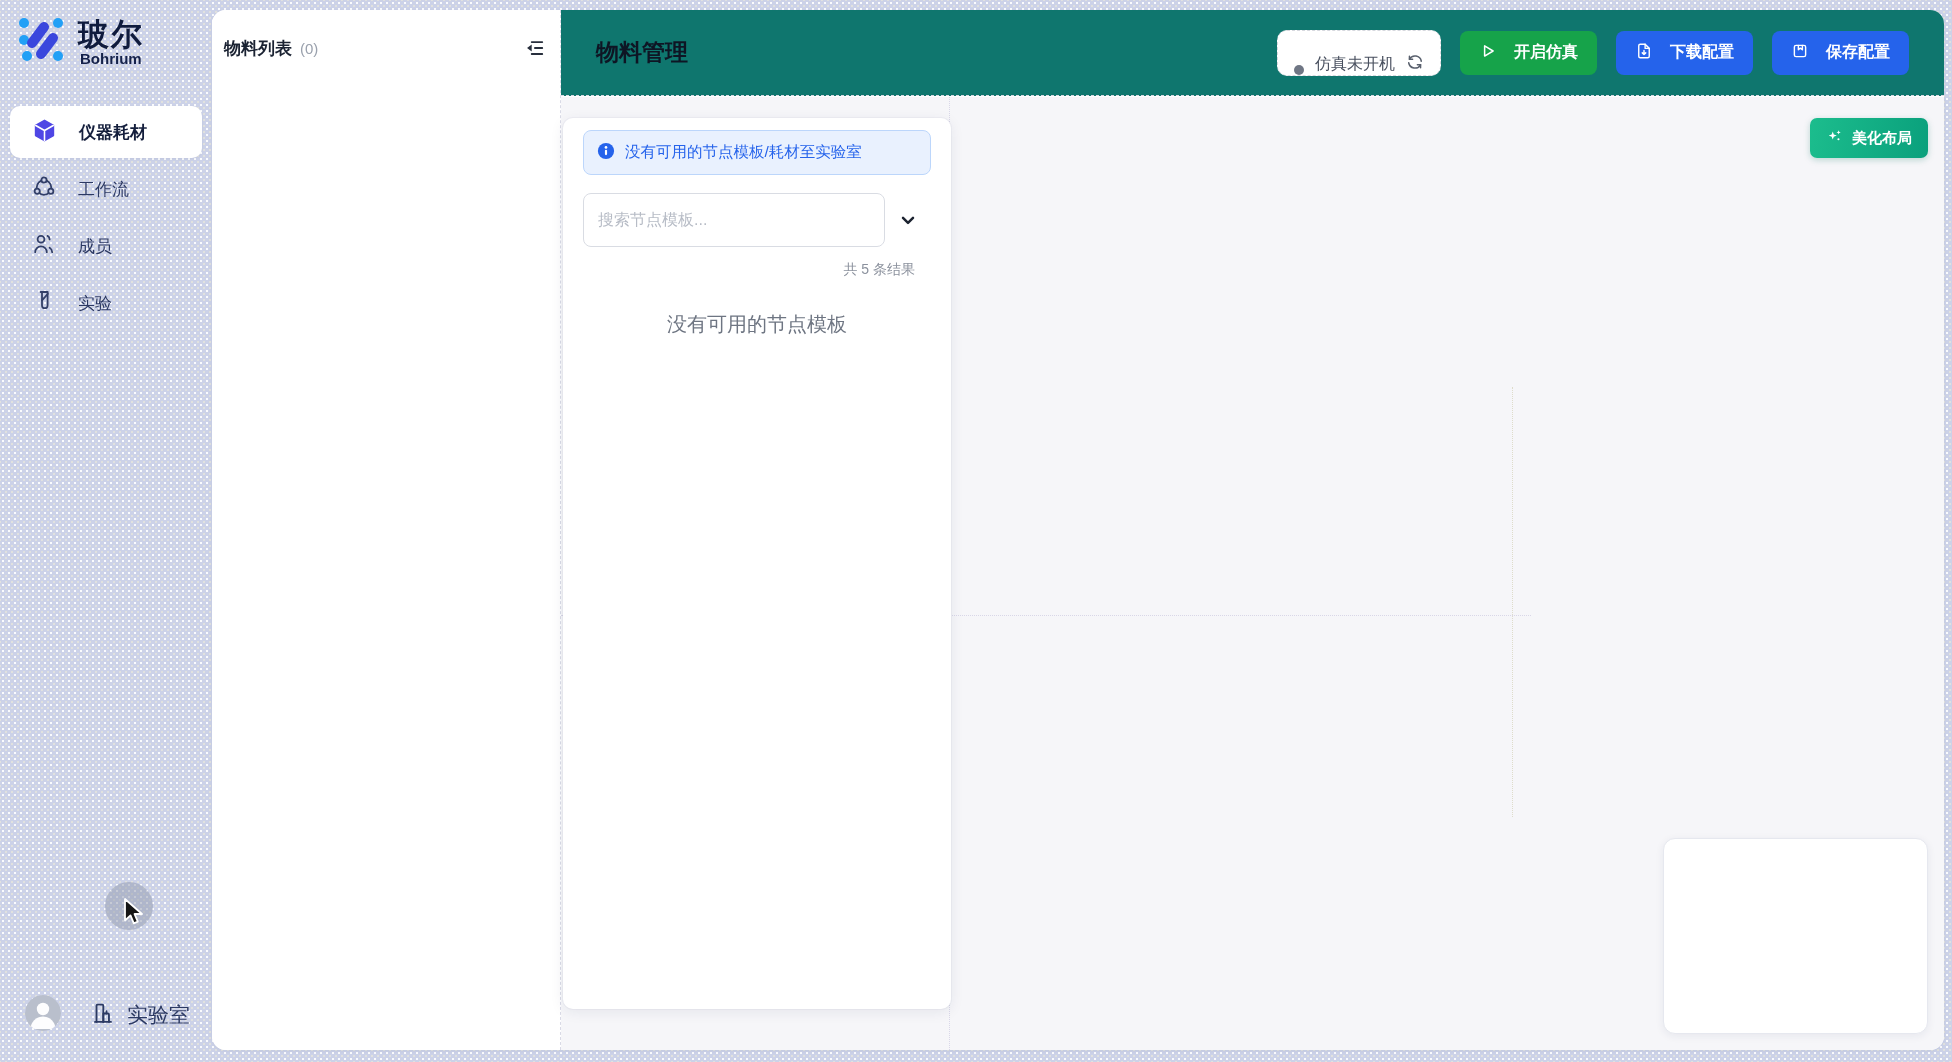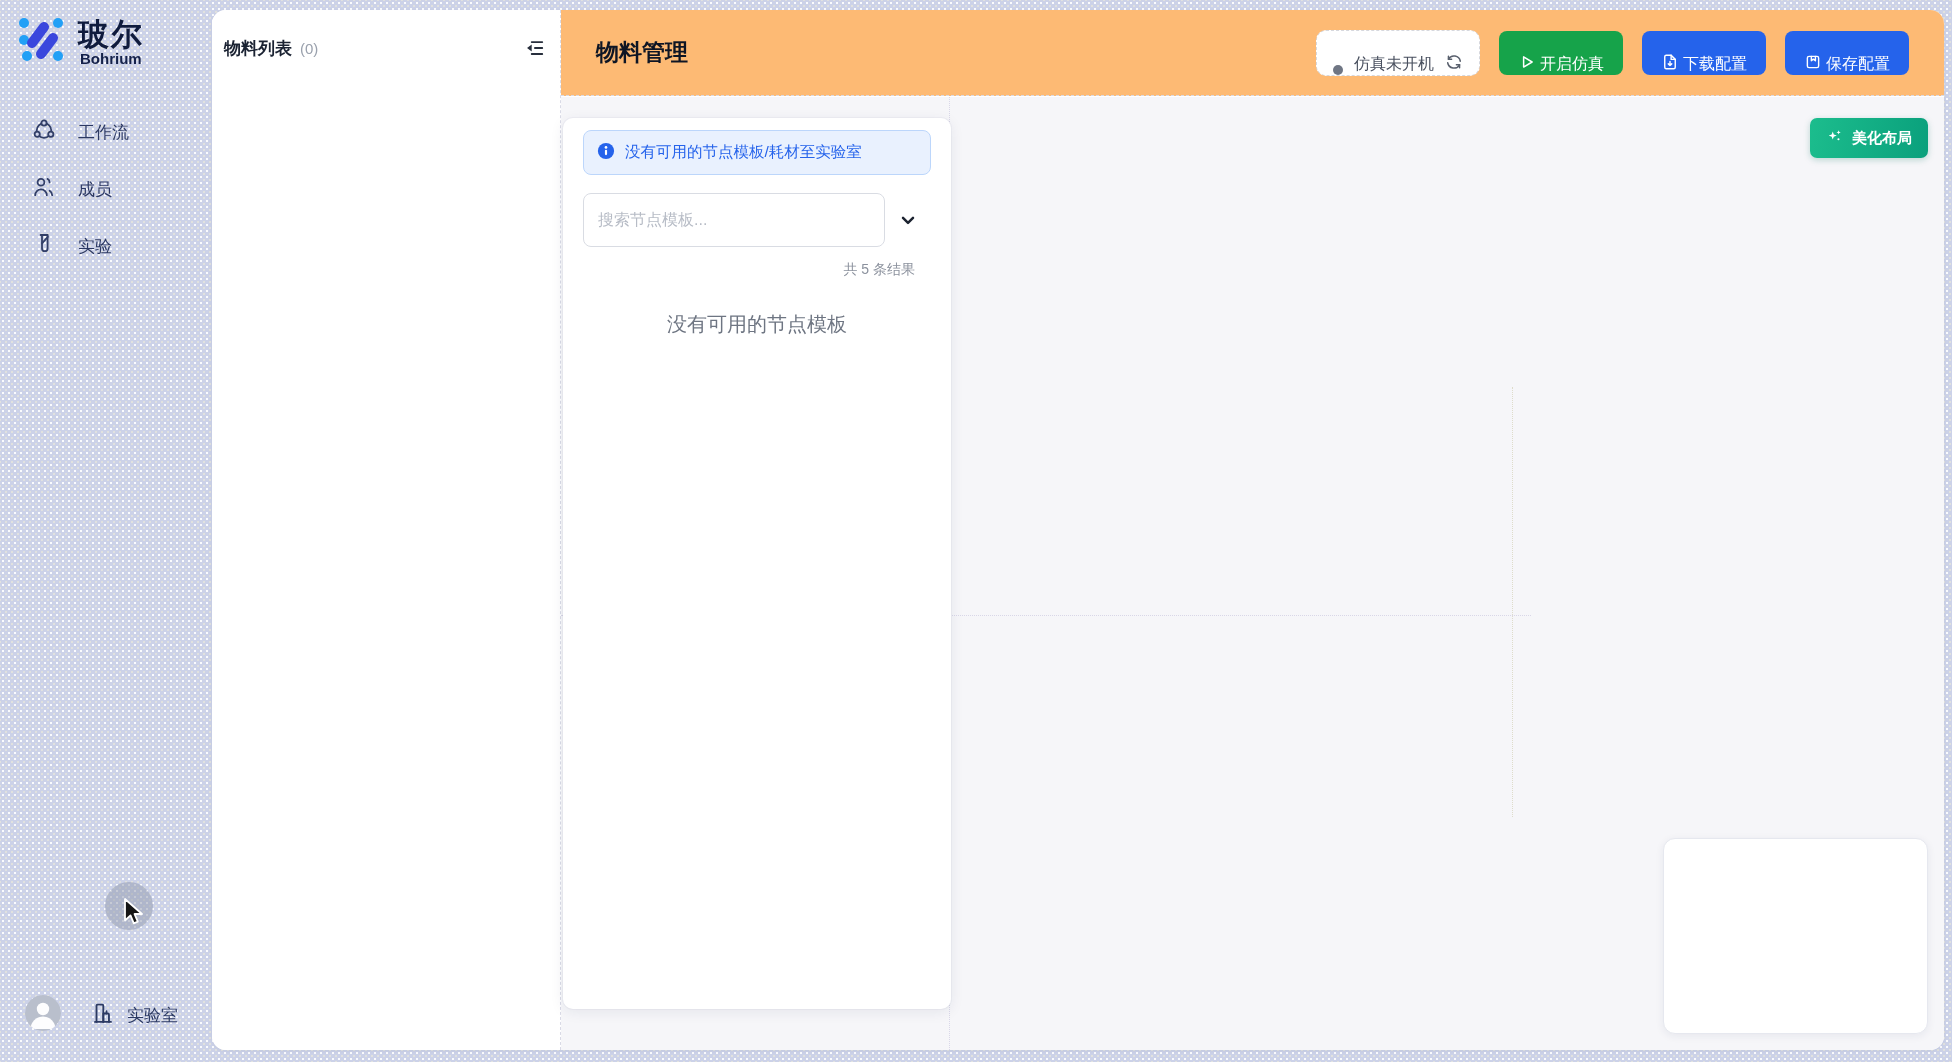--- a/index.html
+++ b/index.html
@@ -19,42 +19,42 @@
   .brand-zh{position:absolute;left:78px;top:14px;font-size:31px;font-weight:700;color:#0f1b3d;letter-spacing:2px;}
   .brand-en{position:absolute;left:80px;top:50px;font-size:15px;font-weight:700;color:#15224a;}
   #nav{position:absolute;left:10px;top:106px;width:192px;display:flex;flex-direction:column;gap:5px;}
   .nav-item{height:52px;border-radius:10px;display:flex;align-items:center;padding-left:22px;gap:22px;cursor:pointer;}
   .nav-item .lbl{font-size:17px;color:#2c3963;}
   .nav-item.active{background:#ffffff;box-shadow:0 1px 3px rgba(30,40,90,.08);}
   .nav-item.active .lbl{color:#141e3c;font-weight:700;}
   #side-footer{position:absolute;left:0;top:990px;width:212px;height:46px;}
   .avatar-wrap{position:absolute;left:25px;top:5px;width:36px;height:36px;border-radius:50%;overflow:hidden;}
   .lab-row{position:absolute;left:90px;top:10px;display:flex;align-items:center;gap:11px;cursor:pointer;}
-  .lab-row .lbl{font-size:17px;color:#2c3a63;text-align:right;}
+  .lab-row .lbl{font-size:21px;color:#2c3a63;text-align:right;}
   
   #window{position:absolute;left:212px;top:10px;width:1732px;height:1040px;background:#fff;
     border-radius:14px;overflow:hidden;box-shadow:0 1px 4px rgba(20,30,70,.06);}
   
   #materials-panel{position:absolute;left:0;top:0;width:348px;height:1040px;background:#fff;text-align:right;}
   #materials-header{position:absolute;left:12px;right:14px;top:26px;display:flex;align-items:center;}
   #materials-title{font-size:17px;font-weight:700;color:#1a2232;}
   #materials-count{font-size:15px;color:#9aa1ad;margin-left:8px;}
   #collapse-btn{margin-left:auto;width:24px;height:24px;cursor:pointer;display:flex;align-items:center;justify-content:center;}
   #v-divider{position:absolute;left:348px;top:0;bottom:0;width:0;border-left:1px dashed #d9dae6;z-index:3;}
   
-  #main-header{position:absolute;left:349px;right:0;top:0;height:86px;background:#fdba74;
+  #main-header{position:absolute;left:349px;right:0;top:0;height:86px;background:#0f766e;
     border-bottom:1px dashed #dadbe4;display:flex;align-items:center;padding:0 35px;box-sizing:border-box;}
   #page-title{font-size:23px;font-weight:700;color:#0e1524;}
   #header-actions{margin-left:auto;display:flex;align-items:center;gap:19px;}
   .status-pill{height:44px;border:1px dashed #d6d8de;border-radius:10px;background:#fff;
     display:flex;align-items:flex-end;gap:11px;padding:0 16px;cursor:pointer;}
   .status-dot{width:10px;height:10px;border-radius:50%;background:#6f7684;}
   .status-lbl{font-size:16px;color:#49505f;}
-  .btn{height:44px;border:none;border-radius:8px;display:flex;align-items:flex-end;gap:4px;
-    padding:0 19px;font-size:16px;font-weight:400;color:#fff;cursor:pointer;font-family:inherit;}
+  .btn{height:44px;border:none;border-radius:8px;display:flex;align-items:center;gap:17px;
+    padding:0 19px;font-size:16px;font-weight:700;color:#fff;cursor:pointer;font-family:inherit;}
   .btn.green{background:#16a34a;}
   .btn.blue{background:#2563eb;}
   
   #canvas{position:absolute;left:349px;right:0;top:87px;bottom:0;background:#f6f6f9;}
   .guide-v1{position:absolute;left:388px;top:0;bottom:0;border-left:1px dotted #d9d7e8;}
   .guide-v2{position:absolute;left:951px;top:290px;height:430px;border-left:1px dotted #dedccb;}
   .guide-h1{position:absolute;left:0;top:518px;width:970px;border-top:1px dotted #d9d7e8;}
   
   #template-panel{position:absolute;left:351px;top:108px;width:388px;height:891px;background:#fff;
     border-radius:10px;box-shadow:0 0 0 1px rgba(25,35,80,.03),0 3px 14px rgba(25,35,80,.08);
@@ -96,20 +96,29 @@
         <circle cx="41" cy="42" r="5" fill="#22a0f6"></circle>
         <path d="M15 29L27 13" stroke="#3a47dd" stroke-width="10" stroke-linecap="round"></path>
         <path d="M24 40L36 24" stroke="#3a47dd" stroke-width="10" stroke-linecap="round"></path>
       </svg>
     </span>
   </div>
   <div class="brand-zh">玻尔</div>
   <div class="brand-en">Bohrium</div>
 
   <div id="nav">
+    <div class="nav-item active">
+      <span>
+        <svg width="25" height="25" viewBox="0 0 24 24">
+          <path fill="#4f46e5" stroke="#4f46e5" stroke-width="1.4" stroke-linejoin="round" d="M12 2.2l8.6 4.95v9.7L12 21.8l-8.6-4.95v-9.7z"></path>
+          <path fill="none" stroke="#fff" stroke-width="1.5" stroke-linejoin="round" stroke-linecap="round" d="M12 21.6V12M12 12L3.6 7.2M12 12l8.4-4.8"></path>
+        </svg>
+      </span>
+      <span class="lbl">仪器耗材</span>
+    </div>
     <div class="nav-item">
       <span>
         <svg width="24" height="24" viewBox="0 0 24 24" fill="none" stroke="#323f68" stroke-width="1.8">
           <circle cx="12" cy="12.5" r="7.3"></circle>
           <circle cx="12" cy="5" r="2.6" fill="#ced3e9"></circle>
           <circle cx="5.2" cy="16.3" r="2.6" fill="#ced3e9"></circle>
           <circle cx="18.8" cy="16.3" r="2.6" fill="#ced3e9"></circle>
         </svg>
       </span>
       <span class="lbl">工作流</span>

